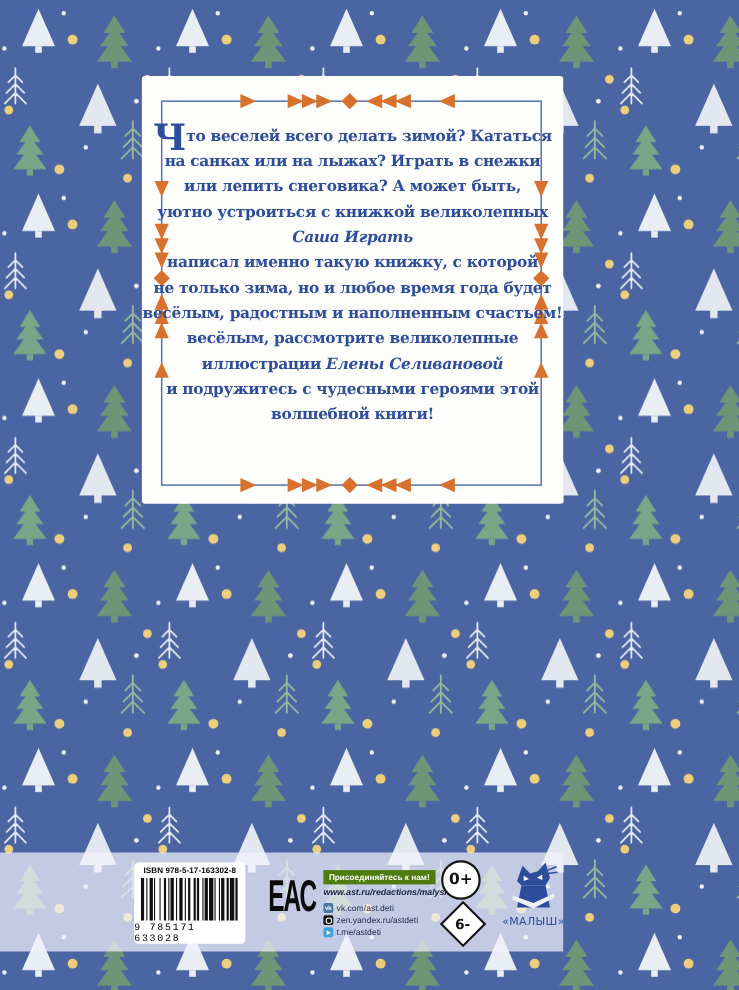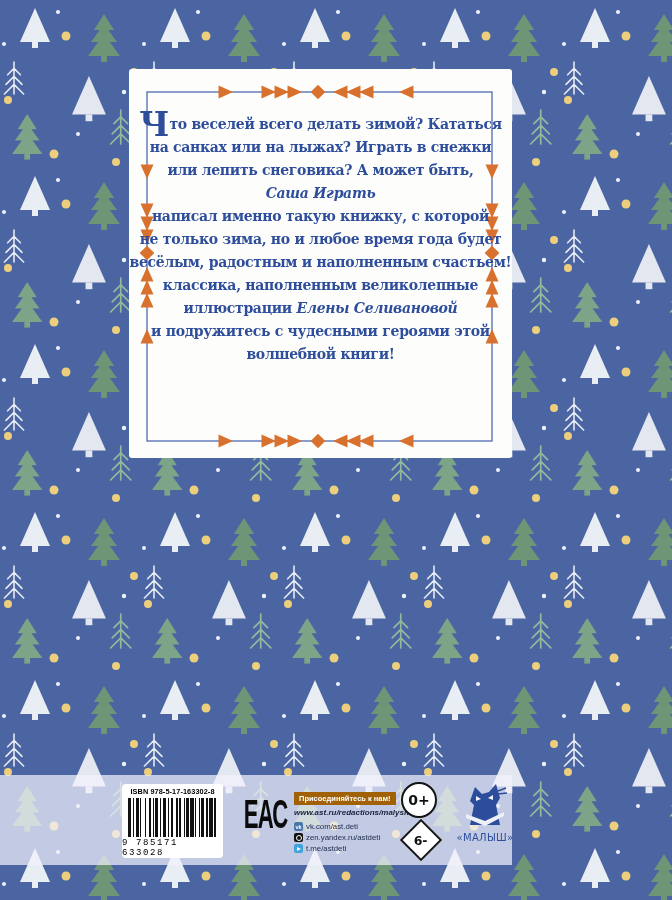--- a/index.html
+++ b/index.html
@@ -22,21 +22,21 @@
                  display:flex;flex-direction:column;align-items:center;padding-top:3px;box-sizing:border-box;}
   .isbn{font-size:7.3px;font-weight:bold;color:#000;letter-spacing:0.1px;}
   .bars{width:90px;height:40px;margin-top:2px;display:flex;overflow:hidden;}
   .bars div{height:100%;}
   .barcode-digits{font-family:Liberation Mono, monospace;font-size:9px;color:#000;letter-spacing:1.6px;margin-top:1px;}
 
   .eac{position:absolute;left:240px;top:14px;width:52px;height:52px;display:flex;align-items:center;justify-content:center;}
   .eac span{font-weight:900;font-size:27px;color:#0b0b0b;transform:scale(0.82,1.5);letter-spacing:-1px;}
 
   .links{position:absolute;left:294px;top:12px;width:112px;}
-  .join-badge{display:inline-block;background:#a16207;color:#fff;font-weight:bold;font-size:7.5px;padding:2px 5px;margin-bottom:3px;}
+  .join-badge{display:inline-block;background:#4d7c0f;color:#fff;font-weight:bold;font-size:7.5px;padding:2px 5px;margin-bottom:3px;}
   .site-url{font-size:8px;font-weight:bold;font-style:italic;color:#15223f;margin-bottom:5px;}
   .soc-row{display:flex;align-items:center;gap:3px;font-size:7.8px;color:#1d2b4d;margin-bottom:2px;}
   .soc-row b{font-weight:normal;}
   .icon{width:9px;height:9px;border-radius:2px;display:inline-flex;align-items:center;justify-content:center;flex:none;}
   .icon-vk{background:#4b76a8;color:#fff;font-size:5.5px;font-weight:bold;}
   .icon-zen{background:#121212;}
   .icon-zen i{width:4px;height:4px;border:1.2px solid #fff;border-radius:50%;display:block;}
   .icon-tg{background:#42a3dc;}
   .icon-tg i{width:0;height:0;border-top:2.5px solid transparent;border-bottom:2.5px solid transparent;border-left:4.5px solid #fff;display:block;}
 
@@ -136,33 +136,36 @@
           <span class="dropcap">Ч</span>
           <span>то веселей всего делать зимой? Кататься</span>
         </div>
       <div class="line">
           <span>на санках или на лыжах? Играть в снежки</span>
         </div>
       <div class="line">
           <span>или лепить снеговика? А может быть,</span>
         </div>
       <div class="line">
+          <span>уютно устроиться с книжкой великолепных</span>
+        </div>
+      <div class="line">
           <span class="name-italic">Саша Играть</span>
         </div>
       <div class="line">
           <span>написал именно такую книжку, с которой</span>
         </div>
       <div class="line">
           <span>не только зима, но и любое время года будет</span>
         </div>
       <div class="line">
           <span>весёлым, радостным и наполненным счастьем!</span>
         </div>
       <div class="line">
-          <span>классика, наполненным великолепные</span>
+          <span>весёлым, рассмотрите великолепные</span>
         </div>
       <div class="line">
           <span>иллюстрации </span>
           <span class="name-italic">Елены Селивановой</span>
         </div>
       <div class="line">
           <span>и подружитесь с чудесными героями этой</span>
         </div>
       <div class="line">
           <span>волшебной книги!</span>

